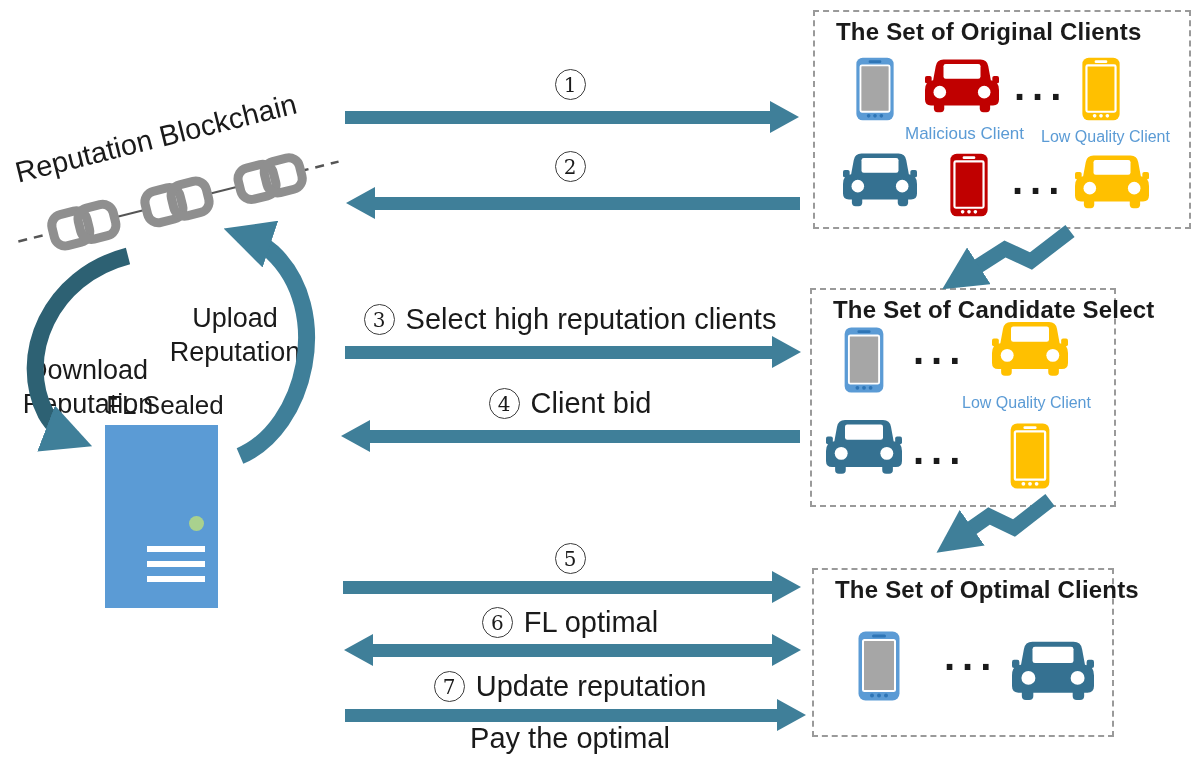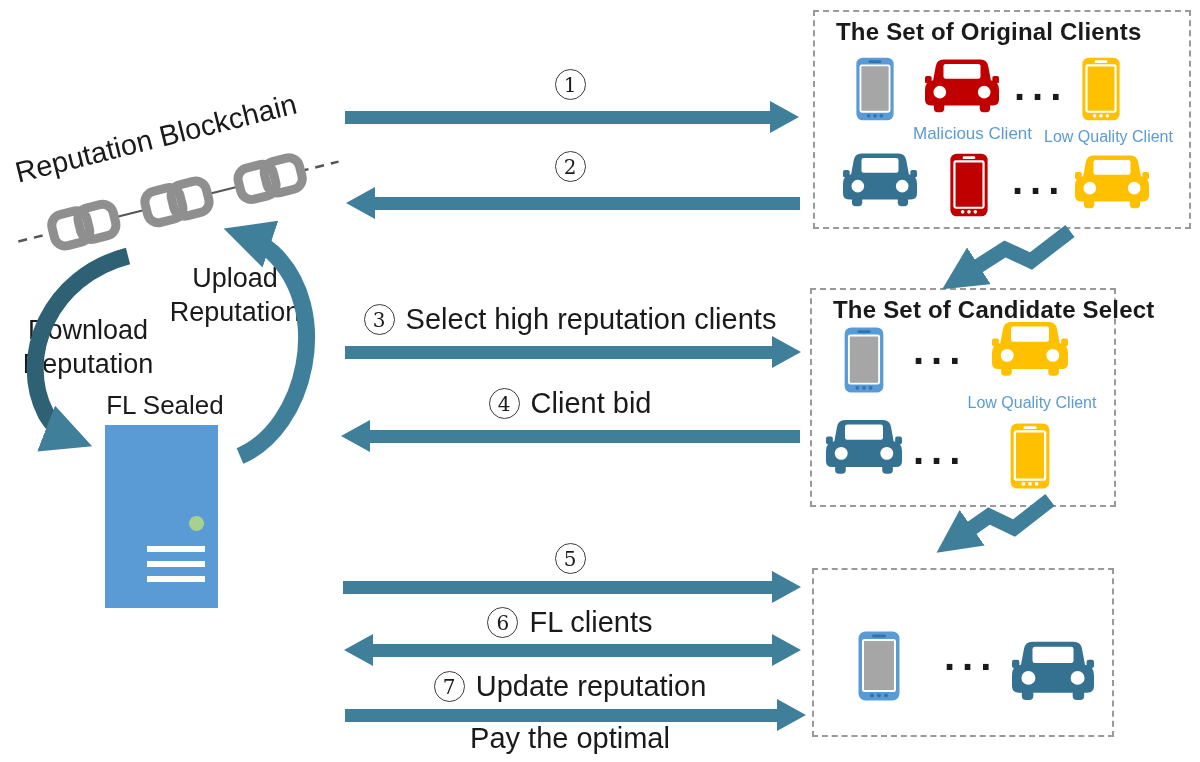--- a/index.html
+++ b/index.html
@@ -25,21 +25,21 @@
   
   #overlay{position:absolute;left:0;top:0;width:1200px;height:762px;pointer-events:none;z-index:5;}
 
   
   .bc-label{
     position:absolute;left:10px;top:122px;width:292px;text-align:center;
     font-size:29px;white-space:nowrap;transform:rotate(-14deg);z-index:4;
   }
 
   
-  .cycle-label{position:absolute;text-align:center;font-size:27px;line-height:1.25;z-index:4;}
+  .cycle-label{position:absolute;text-align:center;font-size:27px;line-height:1.25;z-index:4;margin-top:40px;}
   #upload-label{left:168px;top:262px;width:134px;}
   #download-label{left:12px;top:314px;width:152px;}
   #fl-server-label{position:absolute;left:95px;top:390px;width:140px;text-align:center;font-size:26px;z-index:4;}
 
   
   .server{position:absolute;left:105px;top:425px;width:113px;height:183px;background:var(--blue);z-index:3;}
   .server .led{position:absolute;left:84px;top:91px;width:15px;height:15px;border-radius:50%;background:var(--green-dot);}
   .server .bar{position:absolute;left:42px;width:58px;height:6px;background:#fff;}
   .server .bar.b1{top:121px}.server .bar.b2{top:136px}.server .bar.b3{top:151px}
 
@@ -75,21 +75,21 @@
   #slabel5{top:543px}#slabel6{top:606px}#slabel7{top:670px}
   .sub-label{position:absolute;left:330px;top:722px;width:480px;text-align:center;font-size:29px;z-index:4;}
 
   
   .cbox{position:absolute;border:2px dashed var(--box-border);background:#fff;z-index:2;}
   #box-original{left:813px;top:10px;width:378px;height:219px;}
   #box-candidate{left:810px;top:288px;width:306px;height:219px;}
   #box-optimal{left:812px;top:568px;width:302px;height:169px;}
   .cbox .title{position:absolute;left:9px;top:6px;font-size:24px;font-weight:700;white-space:nowrap;letter-spacing:.2px;margin-left:12px;}
   .cbox .item{position:absolute;}
-  .blue-note{position:absolute;font-size:16px;color:var(--blue);text-align:center;white-space:nowrap;z-index:3;}
+  .blue-note{position:absolute;font-size:16px;color:var(--blue);text-align:left;white-space:nowrap;z-index:3;}
   .dots{position:absolute;font-size:40px;font-weight:700;letter-spacing:7px;line-height:1;}
 
   
   .icon{display:block;}
   .phone-blue{color:var(--blue);}
   .phone-blue .scr{fill:var(--screen-gray);stroke:#fff;stroke-width:2;}
   .phone-blue .det{fill:var(--blue-dark);}
   .phone-yellow{color:var(--yellow);}
   .phone-yellow .scr{fill:var(--yellow);stroke:#fff;stroke-width:2.4;}
   .phone-yellow .det{fill:#fff;}
@@ -169,21 +169,21 @@
   </div>
   <div id="slabel4" class="step-label">
     <span class="circ">4</span>
     <span>Client bid</span>
   </div>
   <div id="slabel5" class="step-label">
     <span class="circ">5</span>
   </div>
   <div id="slabel6" class="step-label">
     <span class="circ">6</span>
-    <span>FL clients</span>
+    <span>FL optimal</span>
   </div>
   <div id="slabel7" class="step-label">
     <span class="circ">7</span>
     <span>Update reputation</span>
   </div>
   <div class="sub-label">Pay the optimal</div>
 
   <div id="box-original" class="cbox">
     <div class="title">The Set of Original Clients</div>
 
@@ -299,20 +299,21 @@
       <rect x="1.5" y="1.5" width="41" height="69" rx="7" fill="currentColor"></rect>
       <rect class="scr" x="6" y="10" width="32" height="51" rx="1.5"></rect>
       <rect class="det" x="15" y="4.5" width="14" height="3" rx="1.5"></rect>
       <circle class="det" cx="15" cy="65.5" r="2"></circle>
         <circle class="det" cx="22" cy="65.5" r="2"></circle>
         <circle class="det" cx="29" cy="65.5" r="2"></circle>
     </svg>
   </div>
 
   <div id="box-optimal" class="cbox">
+    <div class="title">The Set of Optimal Clients</div>
 
     <svg class="icon item phone-blue" style="left:42px;top:60px" width="46" height="72" viewBox="0 0 44 72">
       <rect x="1.5" y="1.5" width="41" height="69" rx="7" fill="currentColor"></rect>
       <rect class="scr" x="6" y="10" width="32" height="51" rx="1.5"></rect>
       <rect class="det" x="15" y="4.5" width="14" height="3" rx="1.5"></rect>
       <circle class="det" cx="15" cy="65.5" r="2"></circle>
         <circle class="det" cx="22" cy="65.5" r="2"></circle>
         <circle class="det" cx="29" cy="65.5" r="2"></circle>
     </svg>
 

